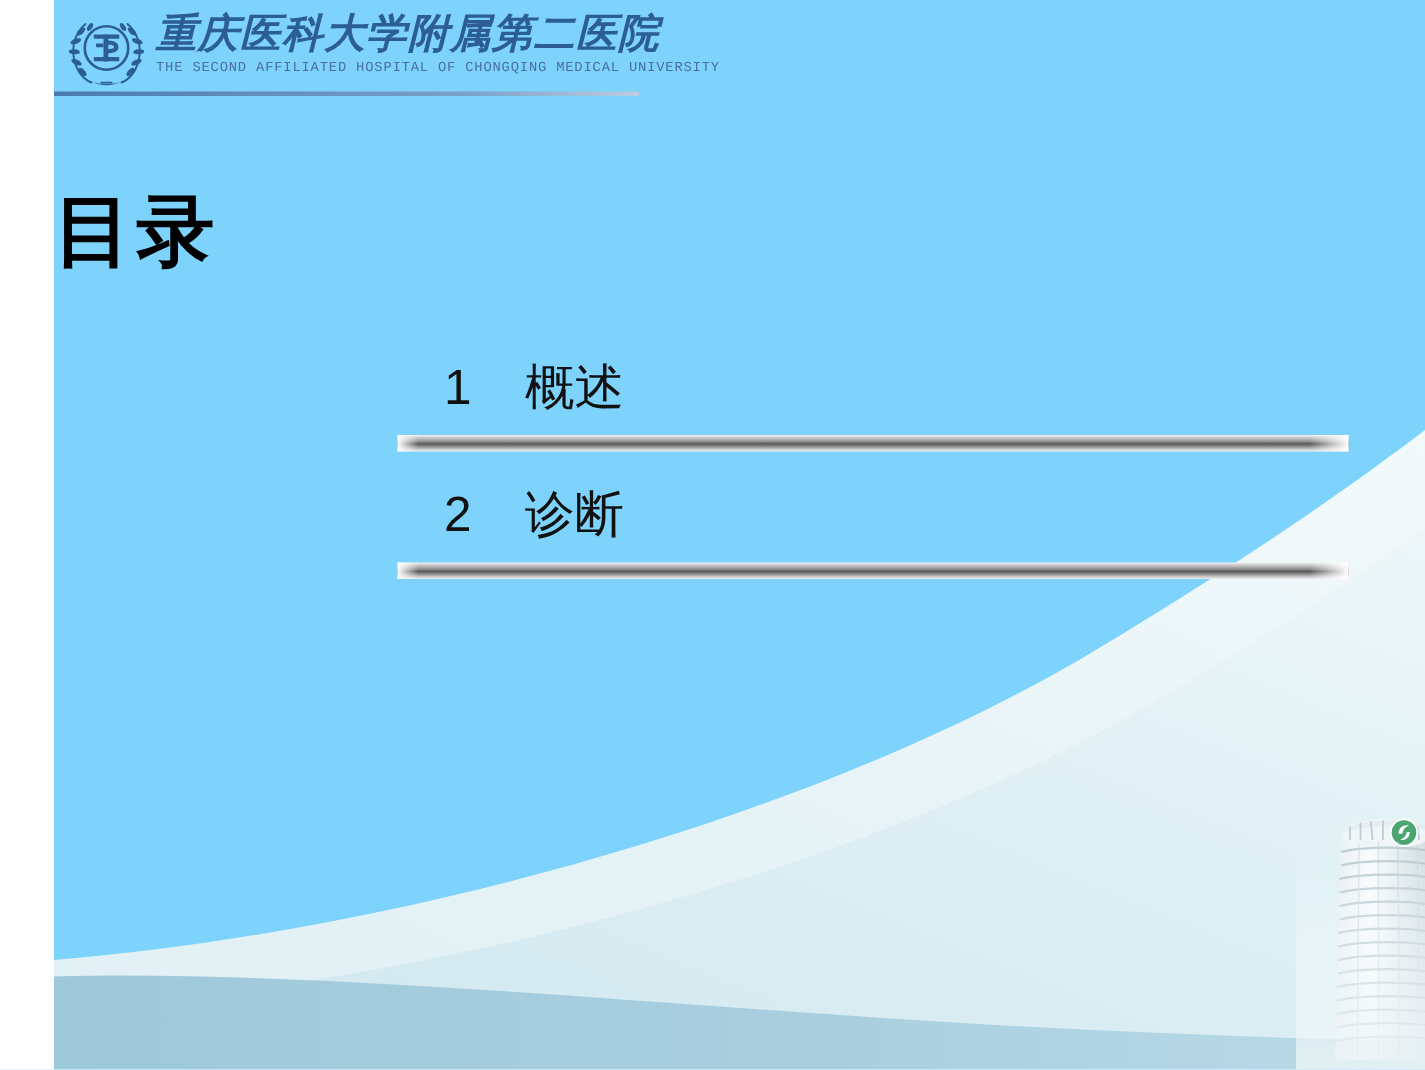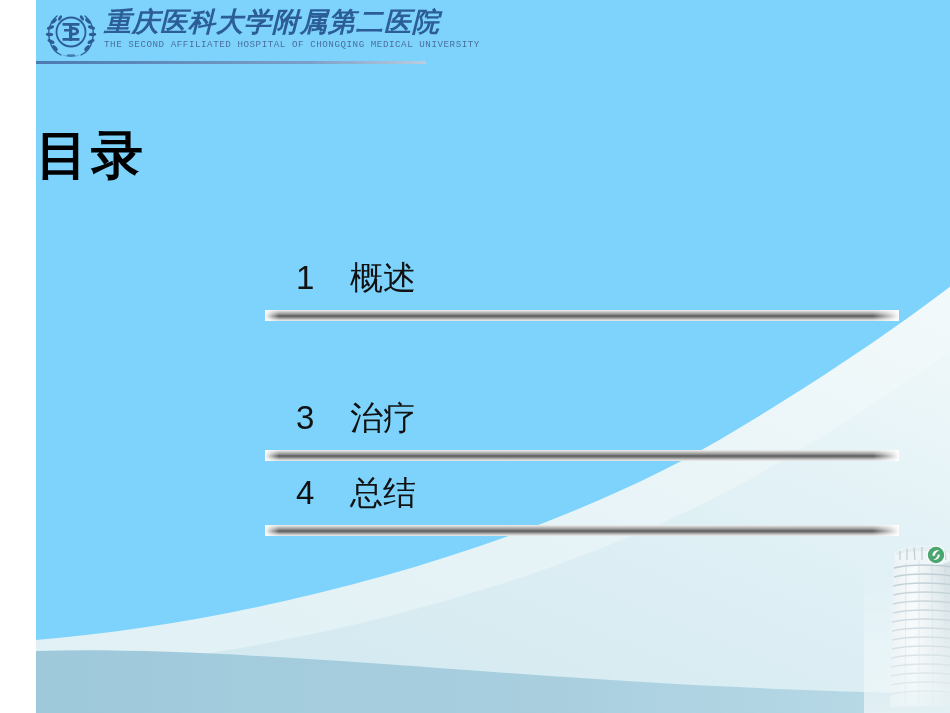--- a/index.html
+++ b/index.html
@@ -253,47 +253,39 @@
         <div class="name-en">THE SECOND AFFILIATED HOSPITAL OF CHONGQING MEDICAL UNIVERSITY</div>
       </div>
     </div>
     <div class="header-rule"></div>
   </div>
 
   <div class="slide-title">目录</div>
 
   <div class="agenda">
 
-    <div class="agenda-row" style="top:259px;">
+    <div class="agenda-row" style="top:239px;">
       <div class="agenda-text">
         <span class="agenda-num">1</span><span class="agenda-gap"></span><span>概述</span>
       </div>
       <div class="agenda-bar">
         <div class="agenda-bar-inner"></div>
       </div>
     </div>
 
-
-    <div class="agenda-row" style="top:399px;">
+    <div class="agenda-row" style="top:324px;">
       <div class="agenda-text">
-        <span class="agenda-num">3</span><span class="agenda-gap"></span><span>治疗</span>
+        <span class="agenda-num">2</span><span class="agenda-gap"></span><span>诊断</span>
       </div>
       <div class="agenda-bar">
         <div class="agenda-bar-inner"></div>
       </div>
     </div>
 
-    <div class="agenda-row" style="top:474px;">
-      <div class="agenda-text">
-        <span class="agenda-num">4</span><span class="agenda-gap"></span><span>总结</span>
-      </div>
-      <div class="agenda-bar">
-        <div class="agenda-bar-inner"></div>
-      </div>
-    </div>
+
 
   </div>
 
   <svg class="building" viewBox="0 0 122 186">
     <defs>
       <linearGradient id="towerFade" x1="0" y1="0" x2="0" y2="1">
         <stop offset="0%" stop-color="#ffffff" stop-opacity="0.0"></stop>
         <stop offset="22%" stop-color="#ffffff" stop-opacity="0.0"></stop>
         <stop offset="100%" stop-color="#eef6f8" stop-opacity="0.85"></stop>
       </linearGradient>

